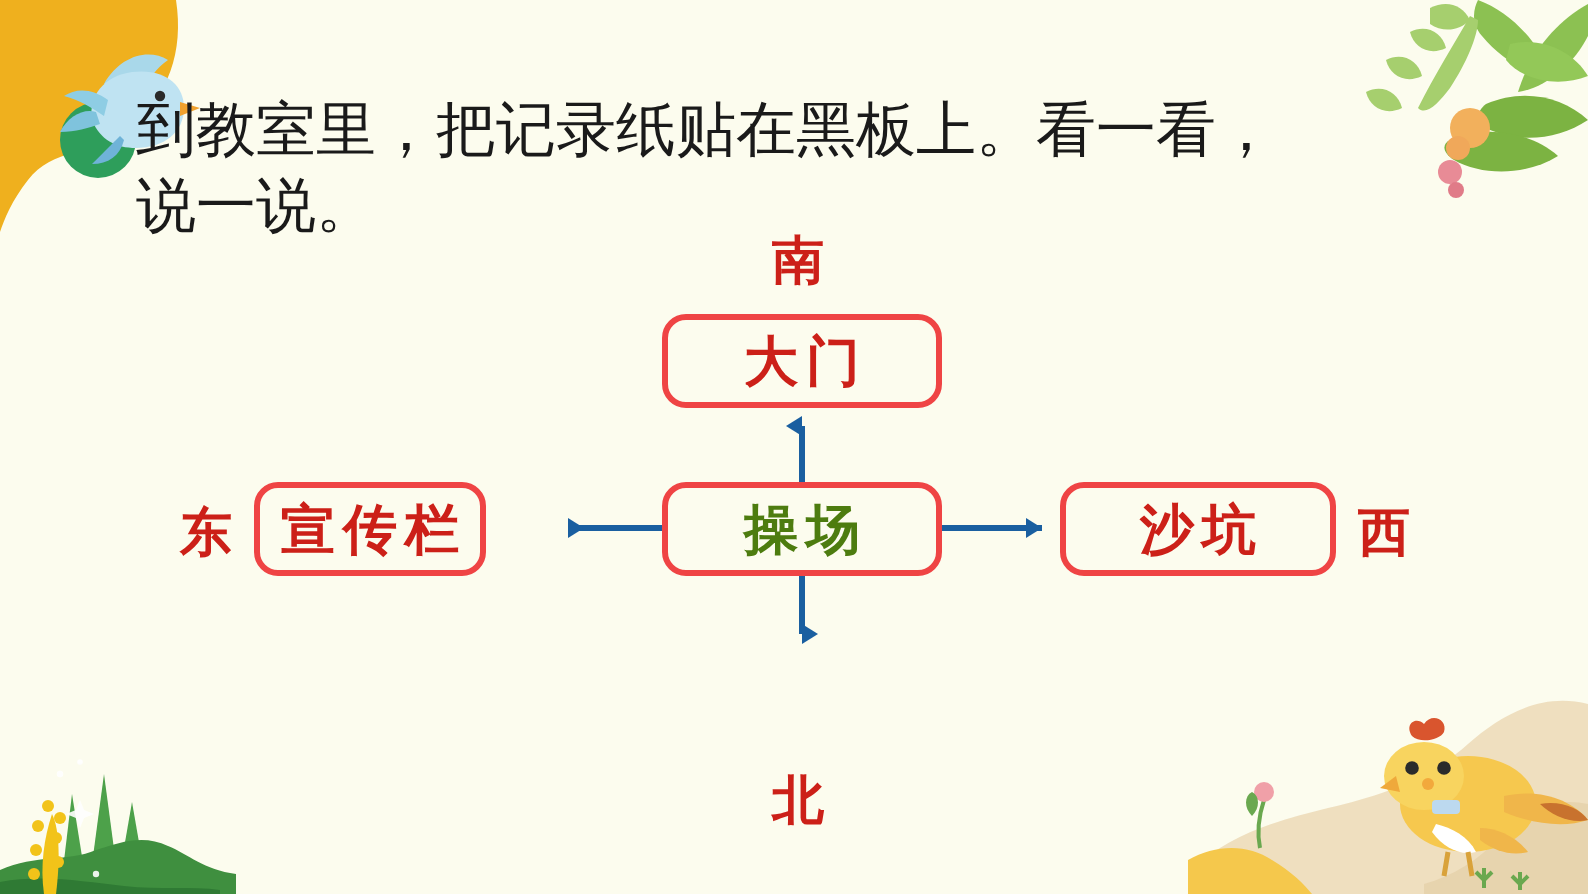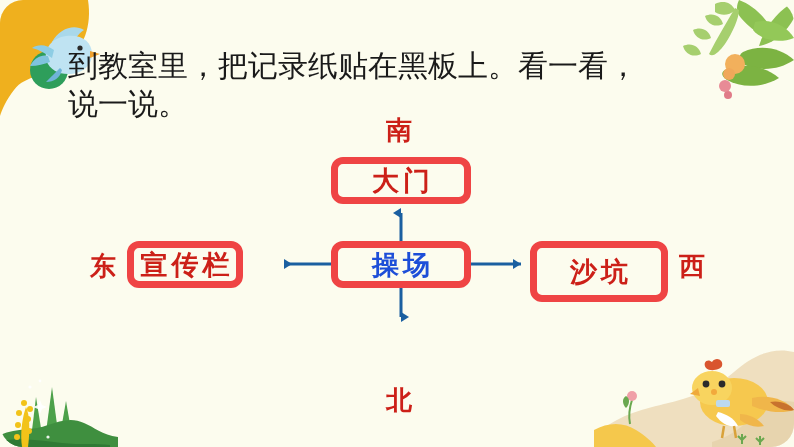--- a/index.html
+++ b/index.html
@@ -12,21 +12,20 @@
     overflow: hidden;
     background: #fcfcee;
     font-family: "Liberation Sans", "DejaVu Sans", sans-serif;
   }
   #slide {
     position: relative;
     width: 794px;
     height: 447px;
     background: #fcfcee;
     overflow: hidden;
-    border-radius: 23px;
   }
 
   
   .deco { position: absolute; pointer-events: none; }
   #deco-tl  { left: 0;   top: 0;    width: 130px; height: 120px; }
   #deco-tr  { right: 0;  top: 0;    width: 175px; height: 125px; }
   #deco-bl  { left: 0;   bottom: 0; width: 215px; height: 90px; }
   #deco-br  { right: 0;  bottom: 0; width: 200px; height: 105px; }
 
   
@@ -47,40 +46,40 @@
   #diagram {
     position: absolute;
     left: 0;
     top: 0;
     width: 794px;
     height: 447px;
   }
   .node {
     position: absolute;
     box-sizing: border-box;
-    border: 7px solid #ef4444;
+    border: 3px solid #ef4444;
     border-radius: 12px;
     background: #fcfcee;
     display: flex;
     align-items: center;
     justify-content: center;
     font-family: "DejaVu Serif", "Liberation Serif", serif;
     font-size: 27px;
     font-weight: 700;
     letter-spacing: 4px;
     text-indent: 4px;
     z-index: 3;
   }
   .node.red   { color: #cc2018; }
-  .node.black { color: #1d4ed8; font-family: Liberation Mono, monospace; }
+  .node.black { color: #4d7c0f; font-family: Liberation Mono, monospace; }
 
   #node-gate      { left: 331px; top: 157px; width: 140px; height: 47px; }
   #node-board     { left: 127px; top: 241px; width: 116px; height: 47px; }
   #node-yard      { left: 331px; top: 241px; width: 140px; height: 47px; }
-  #node-sandpit   { left: 530px; top: 241px; width: 138px; height: 61px; }
+  #node-sandpit   { left: 530px; top: 241px; width: 138px; height: 47px; }
   #node-classroom { left: 331px; top: 325px; width: 140px; height: 47px; }
 
   .dir-label {
     position: absolute;
     color: #cc2018;
     font-family: "DejaVu Serif", "Liberation Serif", serif;
     font-size: 26px;
     font-weight: 700;
     z-index: 3;
   }

